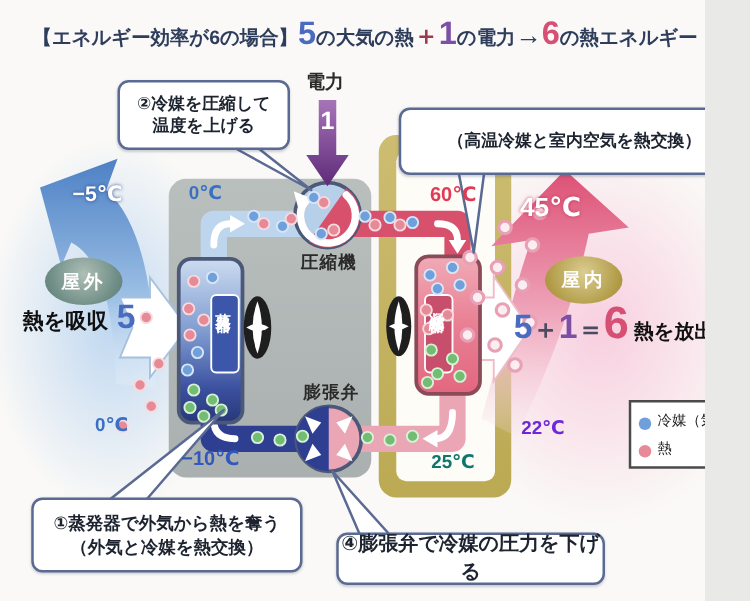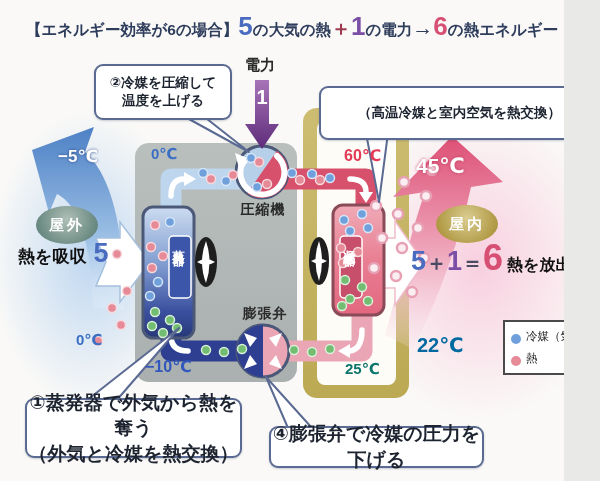--- a/index.html
+++ b/index.html
@@ -34,42 +34,42 @@
   #title .n1{color:#7b4fa5;}
   #title .arr{color:#2e3d5c;font-size:21px;}
   #title .n6{color:#d84f74;}
   
   .callout{background:#fff;border:2px solid #5b6a92;border-radius:9px;
     color:#1d2430;font-weight:bold;text-align:center;
     display:flex;flex-direction:column;justify-content:center;line-height:1.35;
     box-shadow:0 1px 2px rgba(60,70,100,.25);}
   #callout-2{left:94px;top:64px;width:134px;height:52px;font-size:13.5px;}
   #callout-3{left:319px;top:86px;width:277px;height:50px;font-size:13.5px;}
-  #callout-1{left:25px;top:398px;width:213px;height:56px;font-size:19px;}
-  #callout-4{left:269px;top:426px;width:211px;height:38px;font-size:19px;}
+  #callout-1{left:25px;top:398px;width:213px;height:56px;font-size:14px;}
+  #callout-4{left:269px;top:426px;width:211px;height:38px;font-size:16px;}
   
   .lbl{font-weight:bold;color:#2a2a2a;white-space:nowrap;}
   #lbl-power{left:245px;top:56px;font-size:15px;}
   #power-one{left:253px;top:86px;width:18px;text-align:center;font-size:20px;
     font-weight:bold;color:#fff;}
   #lbl-compressor{left:233px;top:201px;width:60px;text-align:center;font-size:14px;letter-spacing:1px;}
   #lbl-valve{left:235px;top:305px;width:60px;text-align:center;font-size:14px;letter-spacing:1px;}
   .vert{writing-mode:vertical-rl;text-orientation:upright;color:#fff;
     font-size:12.5px;font-weight:bold;letter-spacing:2px;line-height:1;}
   #lbl-evaporator{left:172px;top:240px;height:58px;}
   #lbl-condenser{left:343px;top:240px;height:58px;}
   .temp{font-weight:bold;white-space:nowrap;}
   #t-minus5{left:58px;top:146px;font-size:17px;color:#fff;text-shadow:0 0 3px rgba(30,60,130,.9);}
   #t-0top{left:151px;top:145px;font-size:15px;color:#3a6fc4;}
   #t-0left{left:76px;top:331px;font-size:15px;color:#3a6fc4;}
   #t-minus10{left:145px;top:357px;font-size:16px;color:#3257bd;}
   #t-60{left:344px;top:146px;font-size:16px;color:#e23a55;}
   #t-45{left:416px;top:154px;font-size:21px;color:#fff;text-shadow:0 0 3px rgba(190,50,90,.9);}
   #t-25{left:345px;top:360px;font-size:15px;color:#0f766e;}
-  #t-22{left:417px;top:333px;font-size:20px;color:#0369a1;}
+  #t-22{left:417px;top:333px;font-size:15px;color:#6d28d9;}
   
   .oval{width:62px;height:38px;border-radius:50%;color:#fff;font-weight:bold;
     font-size:15px;letter-spacing:3px;display:flex;align-items:center;justify-content:center;}
   #oval-outdoor{left:36px;top:206px;
     background:radial-gradient(circle at 50% 35%,#aebfb6,#6d8c84 70%,#587970);}
   #oval-indoor{left:436px;top:205px;
     background:radial-gradient(circle at 50% 35%,#dbcd92,#b19b46 72%,#a08a38);}
   
   #absorb{left:18px;top:240px;display:flex;align-items:baseline;white-space:nowrap;}
   #absorb .txt{font-size:17px;font-weight:bold;color:#101010;}

